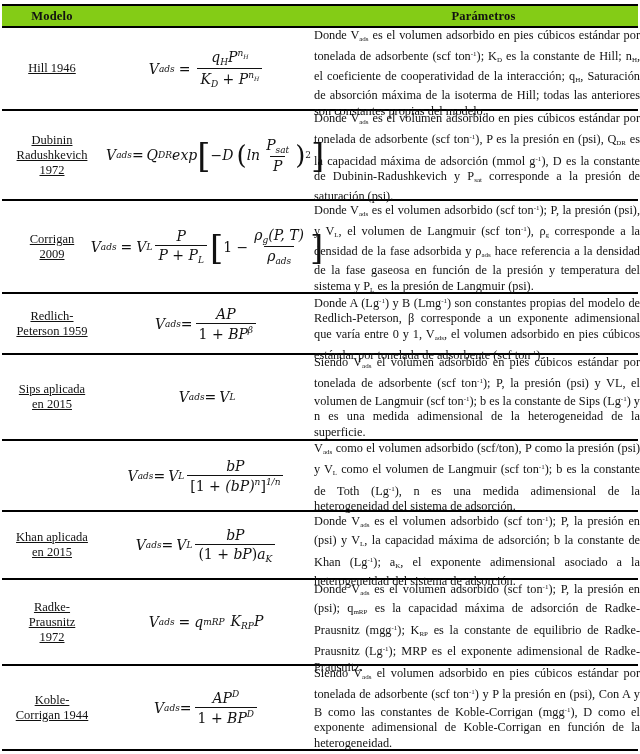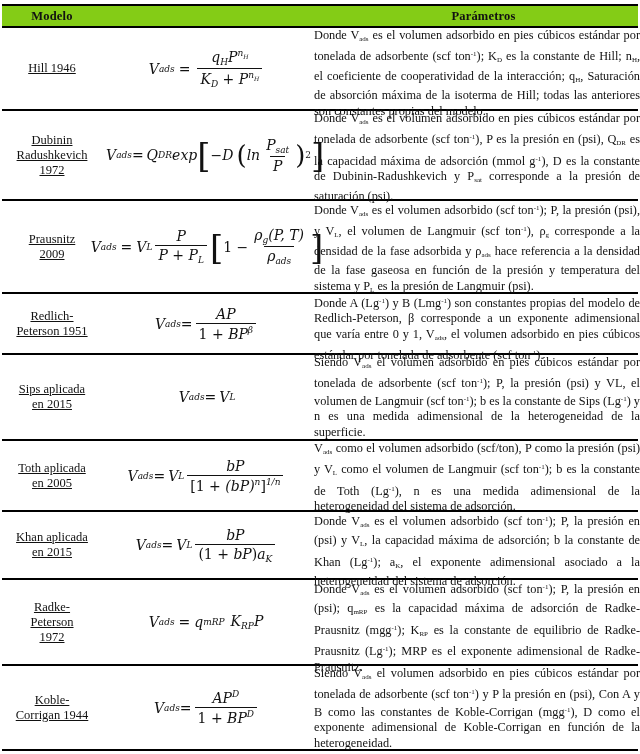--- a/index.html
+++ b/index.html
@@ -161,21 +161,21 @@
       <span class="big">]</span>
     </div>
     <div class="params">
       <p>Donde V<sub>ads</sub> es el volumen adsorbido en pies cúbicos estándar por tonelada de adsorbente (scf ton<sup>-1</sup>), P es la presión en (psi), Q<sub>DR</sub> es la capacidad máxima de adsorción (mmol g<sup>-1</sup>), D es la constante de Dubinin-Radushkevich y P<sub>sat</sub> corresponde a la presión de saturación (psi).</p>
     </div>
   </div>
 
   <div class="row" style="top:197px;height:91px;">
     <div class="model">
       <div>
-        <div>Prausnitz</div>
+        <div>Corrigan</div>
         <div>2009</div>
       </div>
     </div>
     <div class="eq" style="left:96px;width:218px;">
       <span class="m">V</span><sub class="m">ads</sub>
       <span style="margin:0 4px">=</span>
       <span class="m">V</span><sub class="m">L</sub>
       <span class="frac">
         <span class="num"><span class="m">P</span></span>
         <span class="den"><span class="m">P</span> <span>+</span> <span class="m">P</span><sub class="m">L</sub></span>
@@ -190,21 +190,21 @@
     </div>
     <div class="params">
       <p>Donde V<sub>ads</sub> es el volumen adsorbido (scf ton<sup>-1</sup>); P, la presión (psi), y V<sub>L</sub>, el volumen de Langmuir (scf ton<sup>-1</sup>), ρ<sub>g</sub> corresponde a la densidad de la fase adsorbida y ρ<sub>ads</sub> hace referencia a la densidad de la fase gaseosa en función de la presión y temperatura del sistema y P<sub>L</sub> es la presión de Langmuir (psi).</p>
     </div>
   </div>
 
   <div class="row" style="top:290px;height:59px;">
     <div class="model">
       <div>
         <div>Redlich-</div>
-        <div>Peterson 1951</div>
+        <div>Peterson 1959</div>
       </div>
     </div>
     <div class="eq">
       <span class="m">V</span>
         <sub class="m">ads</sub>
         <span>=</span>
       <span class="frac">
         <span class="num"><span class="m">A</span><span class="m">P</span></span>
         <span class="den"><span>1</span> <span>+</span> <span class="m">B</span><span class="m">P</span><sup class="m">β</sup></span>
       </span>
@@ -227,26 +227,20 @@
         <span>=</span>
       <span class="m" style="margin-left:3px">V</span>
         <sub class="m">L</sub>
     </div>
     <div class="params">
       <p>Siendo V<sub>ads</sub> el volumen adsorbido en pies cúbicos estándar por tonelada de adsorbente (scf ton<sup>-1</sup>); P, la presión (psi) y VL, el volumen de Langmuir (scf ton<sup>-1</sup>); b es la constante de Sips (Lg<sup>-1</sup>) y n es una medida adimensional de la heterogeneidad de la superficie.</p>
     </div>
   </div>
 
   <div class="row" style="top:437px;height:69px;">
-    <div class="model">
-      <div>
-        <div>Toth aplicada</div>
-        <div>en 2005</div>
-      </div>
-    </div>
     <div class="eq">
       <span class="m">V</span>
         <sub class="m">ads</sub>
         <span>=</span>
       <span class="m" style="margin-left:3px">V</span>
         <sub class="m">L</sub>
       <span class="frac">
         <span class="num"><span class="m">bP</span></span>
         <span class="den"><span>[</span><span>1 + </span><span class="m">(bP)</span><sup class="m">n</sup><span>]</span><sup class="m">1/n</sup></span>
       </span>
@@ -276,21 +270,21 @@
     </div>
     <div class="params">
       <p>Donde V<sub>ads</sub> es el volumen adsorbido (scf ton<sup>-1</sup>); P, la presión en (psi) y V<sub>L</sub>, la capacidad máxima de adsorción; b la constante de Khan (Lg<sup>-1</sup>); a<sub>K</sub>, el exponente adimensional asociado a la heterogeneidad del sistema de adsorción.</p>
     </div>
   </div>
 
   <div class="row" style="top:576px;height:84px;">
     <div class="model">
       <div>
         <div>Radke-</div>
-        <div>Peterson</div>
+        <div>Prausnitz</div>
         <div>1972</div>
       </div>
     </div>
     <div class="eq" style="left:102px;width:210px;">
       <span class="m">V</span>
         <sub class="m">ads</sub>
       <span style="margin:0 4px">=</span>
       <span class="m">q</span>
         <sub class="m">mRP</sub>
       <span class="frac">

